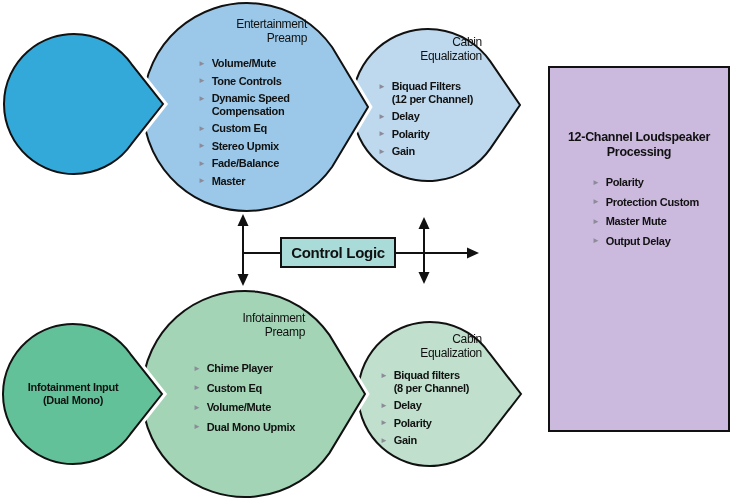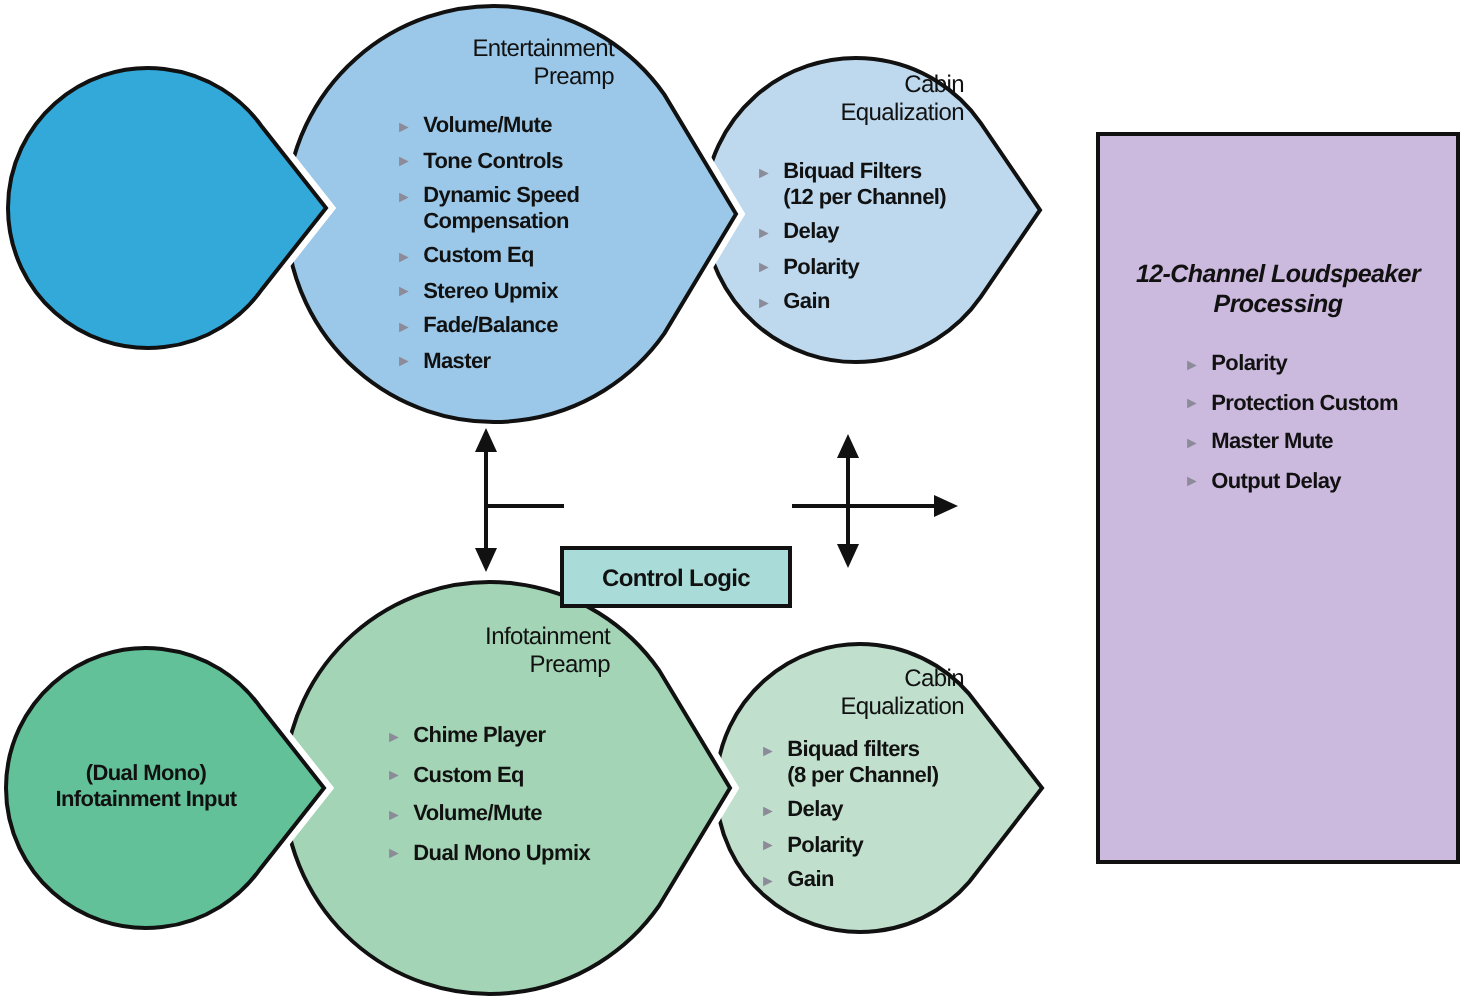--- a/index.html
+++ b/index.html
@@ -29,29 +29,29 @@
     position:absolute;font-weight:bold;font-size:11px;line-height:1.18;
     text-align:center;letter-spacing:-0.3px;
   }
   .list{position:absolute;display:flex;flex-direction:column;gap:5px;}
   .item{display:flex;gap:6px;font-size:11px;font-weight:bold;line-height:1.14;letter-spacing:-0.3px;}
   .tri{color:#8b8b99;font-size:8px;padding-top:1.5px;flex:none;}
   .item-label{white-space:pre-line;}
   .control-box{
     position:absolute;left:280px;top:237px;width:112px;height:27px;
     background:#a9dcd8;border:2px solid #111;display:flex;align-items:center;justify-content:center;
-    font-size:12px;font-weight:bold;letter-spacing:-0.3px;margin-top:36px;
+    font-size:15px;font-weight:bold;letter-spacing:-0.3px;
   }
   .panel{
     position:absolute;left:548px;top:66px;width:178px;height:362px;
     background:#cbb9de;border:2px solid #111;
   }
   .panel-title{
     margin:62px auto 0 auto;width:160px;text-align:center;
-    font-size:12.5px;font-weight:bold;line-height:1.2;letter-spacing:-0.3px;white-space:pre-line;font-style:italic;
+    font-size:12.5px;font-weight:bold;line-height:1.2;letter-spacing:-0.3px;white-space:pre-line;
   }
   .panel-list{position:static;margin:16px 0 0 42px;gap:7px;display:flex;flex-direction:column;}
 </style>
 </head>
 <body>
 
 <div class="stage">
 
   <svg width="733" height="500" viewBox="0 0 733 500">
 
@@ -154,22 +154,22 @@
         <span class="tri">►</span>
         <span class="item-label">Gain</span>
       </div>
   </div>
 
   <div class="control-box">
     <span>Control Logic</span>
   </div>
 
   <div class="input-label" style="left:3px;top:381px;width:140px;">
+    <div>Infotainment Input</div>
     <div>(Dual Mono)</div>
-    <div>Infotainment Input</div>
   </div>
 
   <div class="bubble-title" style="left:185px;top:312px;width:120px;">Infotainment
 Preamp</div>
   <div class="list" style="left:193px;top:362px;width:130px;gap:7px;">
     <div class="item">
         <span class="tri">►</span>
         <span class="item-label">Chime Player</span>
       </div>
     <div class="item">

